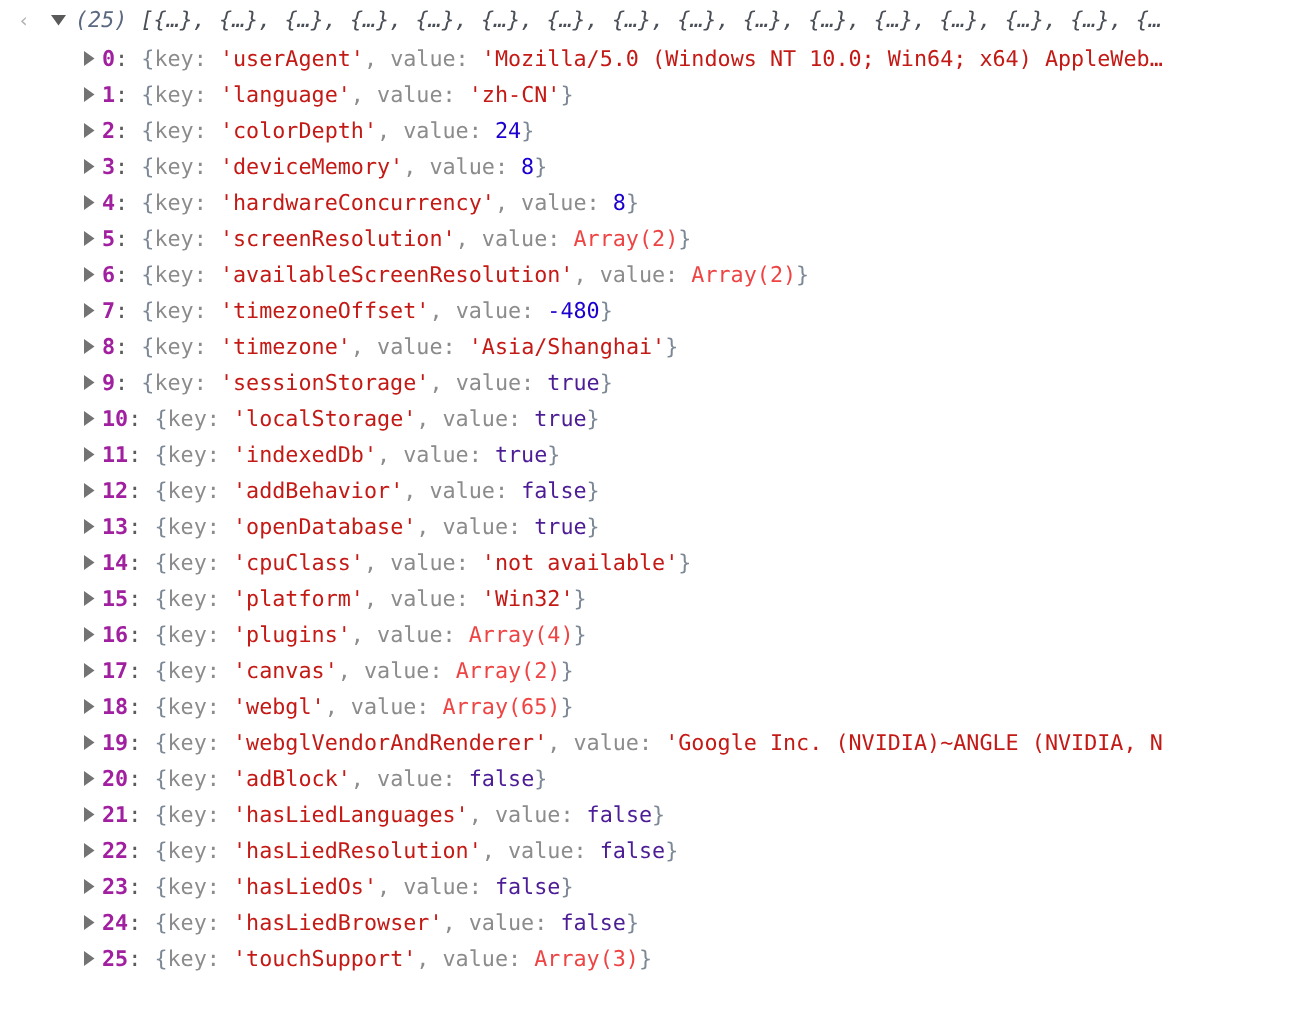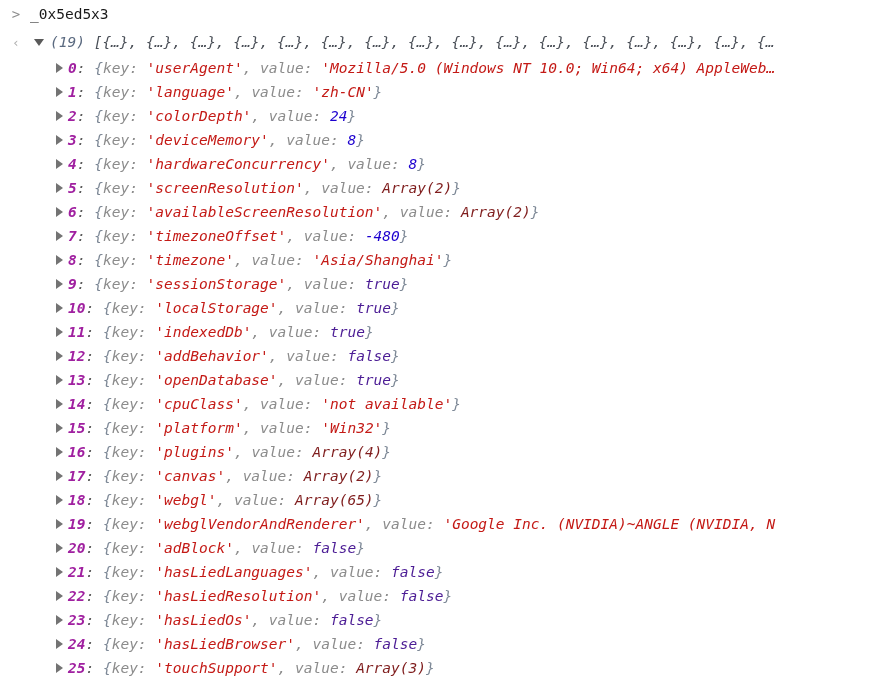--- a/index.html
+++ b/index.html
@@ -93,21 +93,20 @@
     font-style: italic;
   }
   .arr-preview {
     color: #4a4f57;
     font-style: italic;
   }
 
   
   .entry {
     padding-left: 56px;
-    font-style: italic;
   }
   .idx {
     color: #a020a0;
     font-weight: bold;
   }
   .colon {
     color: #5b5b5b;
   }
   .punc {
     color: #7d8896;
@@ -118,35 +117,32 @@
   .str {
     color: #c41a16;
   }
   .num {
     color: #1c00cf;
   }
   .bool {
     color: #4c1d95;
   }
   .plain {
-    color: #7f1d1d;
+    color: #ef4444;
   }
   .sp { white-space: pre; }
 </style>
 </head>
 <body>
 
 <div class="console">
 
-  <div class="row cmd-row">
-    <span class="prompt-icon">&gt;</span><span class="cmd-text">_0x5ed5x3</span>
-  </div>
 
   <div class="row result-row">
-    <span class="return-icon">‹</span><span class="tri tri-down"></span><span class="arr-count">(19)</span><span class="sp"> </span><span class="arr-preview">[{…}, {…}, {…}, {…}, {…}, {…}, {…}, {…}, {…}, {…}, {…}, {…}, {…}, {…}, {…}, {…</span>
+    <span class="return-icon">‹</span><span class="tri tri-down"></span><span class="arr-count">(25)</span><span class="sp"> </span><span class="arr-preview">[{…}, {…}, {…}, {…}, {…}, {…}, {…}, {…}, {…}, {…}, {…}, {…}, {…}, {…}, {…}, {…</span>
   </div>
 
   <div id="entries">
       <div class="row entry"><span class="tri tri-right"></span><span class="idx">0</span><span class="colon">:</span><span class="sp"> </span><span class="punc">{</span><span class="objkey">key:</span><span class="sp"> </span><span class="str">'userAgent'</span><span class="objkey">,</span><span class="sp"> </span><span class="objkey">value:</span><span class="sp"> </span><span class="str">'Mozilla/5.0 (Windows NT 10.0; Win64; x64) AppleWeb…</span></div>
       <div class="row entry"><span class="tri tri-right"></span><span class="idx">1</span><span class="colon">:</span><span class="sp"> </span><span class="punc">{</span><span class="objkey">key:</span><span class="sp"> </span><span class="str">'language'</span><span class="objkey">,</span><span class="sp"> </span><span class="objkey">value:</span><span class="sp"> </span><span class="str">'zh-CN'</span><span class="punc">}</span></div>
       <div class="row entry"><span class="tri tri-right"></span><span class="idx">2</span><span class="colon">:</span><span class="sp"> </span><span class="punc">{</span><span class="objkey">key:</span><span class="sp"> </span><span class="str">'colorDepth'</span><span class="objkey">,</span><span class="sp"> </span><span class="objkey">value:</span><span class="sp"> </span><span class="num">24</span><span class="punc">}</span></div>
       <div class="row entry"><span class="tri tri-right"></span><span class="idx">3</span><span class="colon">:</span><span class="sp"> </span><span class="punc">{</span><span class="objkey">key:</span><span class="sp"> </span><span class="str">'deviceMemory'</span><span class="objkey">,</span><span class="sp"> </span><span class="objkey">value:</span><span class="sp"> </span><span class="num">8</span><span class="punc">}</span></div>
       <div class="row entry"><span class="tri tri-right"></span><span class="idx">4</span><span class="colon">:</span><span class="sp"> </span><span class="punc">{</span><span class="objkey">key:</span><span class="sp"> </span><span class="str">'hardwareConcurrency'</span><span class="objkey">,</span><span class="sp"> </span><span class="objkey">value:</span><span class="sp"> </span><span class="num">8</span><span class="punc">}</span></div>
       <div class="row entry"><span class="tri tri-right"></span><span class="idx">5</span><span class="colon">:</span><span class="sp"> </span><span class="punc">{</span><span class="objkey">key:</span><span class="sp"> </span><span class="str">'screenResolution'</span><span class="objkey">,</span><span class="sp"> </span><span class="objkey">value:</span><span class="sp"> </span><span class="plain">Array(2)</span><span class="punc">}</span></div>
       <div class="row entry"><span class="tri tri-right"></span><span class="idx">6</span><span class="colon">:</span><span class="sp"> </span><span class="punc">{</span><span class="objkey">key:</span><span class="sp"> </span><span class="str">'availableScreenResolution'</span><span class="objkey">,</span><span class="sp"> </span><span class="objkey">value:</span><span class="sp"> </span><span class="plain">Array(2)</span><span class="punc">}</span></div>

